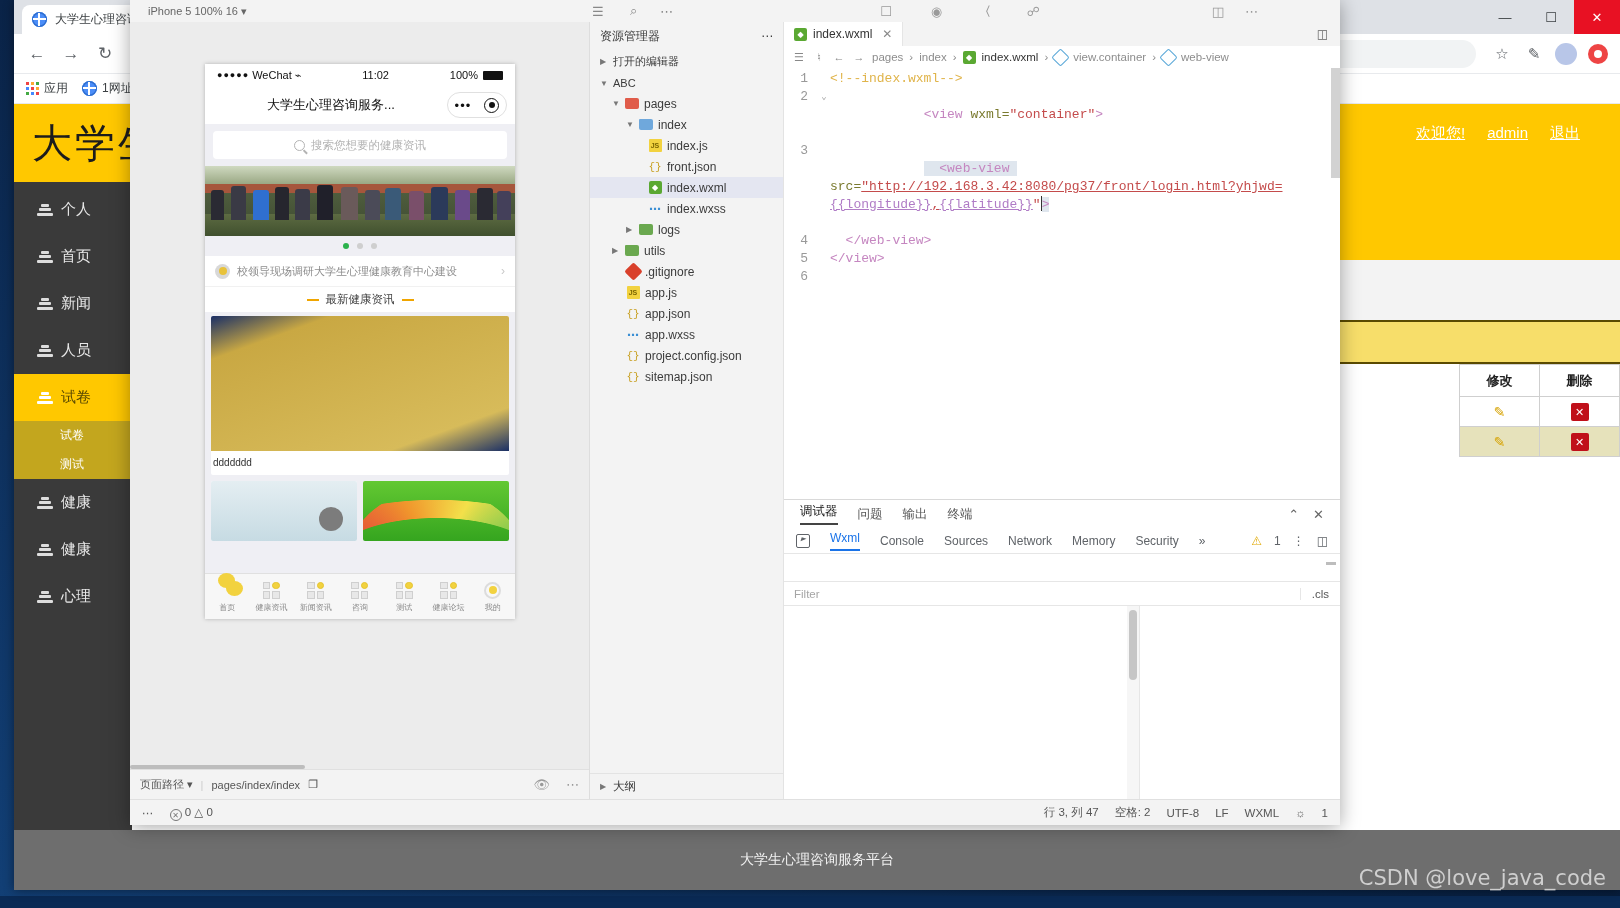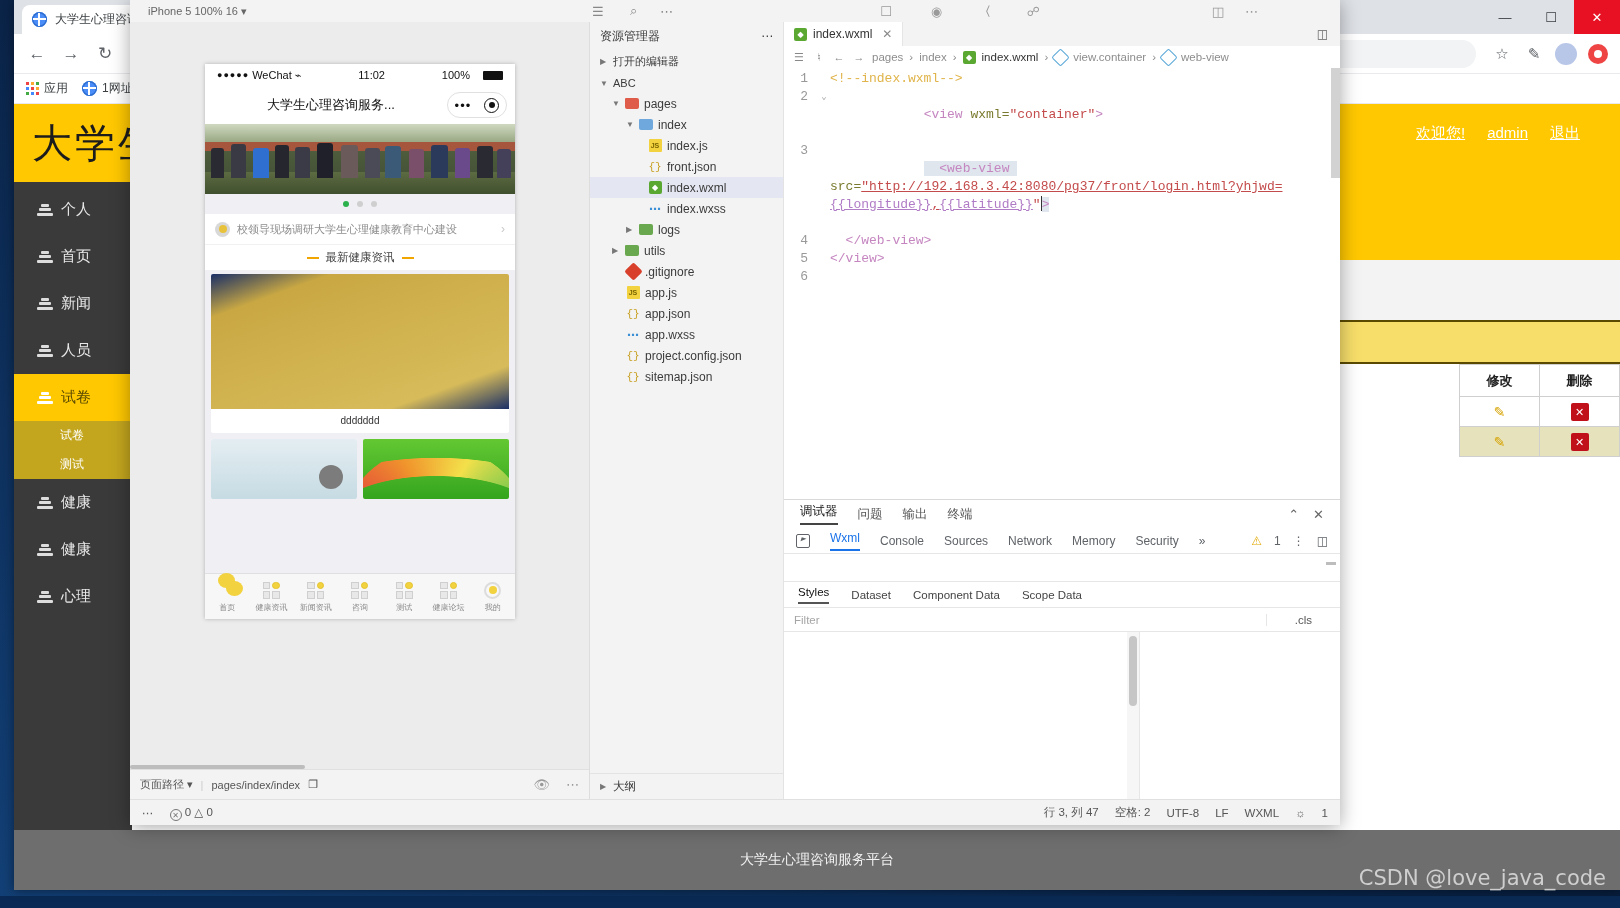--- a/index.html
+++ b/index.html
@@ -143,21 +143,21 @@
   .phone {
     position:absolute; left:75px; top:42px; width:310px; height:555px;
     background:#fff; box-shadow:0 0 4px rgba(0,0,0,.25);
     display:flex; flex-direction:column; overflow:hidden;
   }
   .ph-status {
     height:22px; display:flex; align-items:center; justify-content:space-between;
     padding:0 12px; font-size:11px; color:#111; background:#fff;
   }
   .dots5 { letter-spacing:1px; font-size:9px; }
-  .batt { display:inline-flex; align-items:center; gap:13px;justify-content:center;}
+  .batt { display:inline-flex; align-items:center; gap:5px;justify-content:center;}
   .batt .b { width:20px;height:9px;background:#111;border-radius:1px; }
   .ph-nav {
     height:38px; display:flex; align-items:center; justify-content:flex-end;
     padding:0 8px; gap:6px; background:#fff; position:relative;
   }
   .ph-nav-title { font-size:13px; color:#111; position:absolute; left:0; right:58px;
                   text-align:center; }
   .capsule {
     width:60px;height:26px;border:1px solid #e0e0e0;border-radius:13px;
     display:flex;align-items:center;justify-content:space-around;background:#fff;
@@ -201,21 +201,21 @@
   .notice .arr{color:#c9c9c9;font-size:12px;}
   .sec-title{
     height:26px;background:#fff;display:flex;align-items:center;justify-content:center;
     gap:7px;font-size:11.5px;color:#444;border-top:1px solid #f1f1f1;
   }
   .dash{width:12px;height:2px;background:#f0a500;display:inline-block;}
   .cards{display:flex;gap:6px;padding:4px 6px 0;background:#efeff4;}
   .card{flex:1;background:#fff;border-radius:2px;overflow:hidden;}
   .card .thumb{height:135px;position:relative;overflow:hidden;}
   .card .cap{font-size:10px;color:#333;padding:6px 2px 7px;white-space:nowrap;
-             overflow:hidden;text-overflow:ellipsis;text-align:center;}
+             overflow:hidden;text-overflow:ellipsis;}
   .thumb-a{background:linear-gradient(160deg,#1a2f66 0%,#c9a843 18%,#d7bb5a 82%,#1a2f66 100%);}
   .thumb-b{background:linear-gradient(180deg,#6f5a3a,#4e4026);}
   .thumb-c{background:linear-gradient(180deg,#e4eef2,#c6dbe3);}
   .thumb-d{background:linear-gradient(180deg,#63c832,#35a51f);}
   .heart{position:absolute;background:#d0202a;width:17px;height:15px;border-radius:3px;
          transform:rotate(-45deg);}
   .heart:before,.heart:after{content:"";position:absolute;width:17px;height:15px;
          background:#d0202a;border-radius:50%;}
   .heart:before{top:-8px;left:0;}
   .heart:after{left:8px;top:0;}
@@ -327,21 +327,21 @@
      border-top:0 solid transparent;transform:rotate(18deg);}
   .warn-ic{color:#e0a800;}
   .dt-gap{height:28px;border-bottom:1px solid #e6e6e6;position:relative;}
   .dt-gap:after{content:"";position:absolute;right:4px;top:8px;width:10px;height:3px;
                 background:#bdbdbd;}
   .dt-row3{height:26px;display:flex;align-items:center;gap:22px;padding:0 14px;
            font-size:11.5px;color:#444;border-bottom:1px solid #e6e6e6;}
   .dt-row3 .act{color:#111;border-bottom:2px solid #555;padding-bottom:4px;}
   .dt-filter{height:24px;display:flex;align-items:center;border-bottom:1px solid #e6e6e6;}
   .dt-filter .fin{flex:1;padding:0 10px;font-size:11.5px;color:#a5a5a5;}
-  .dt-filter .cls{padding:0 28px;font-size:11.5px;color:#555;border-left:1px solid #e6e6e6;text-align:center;}
+  .dt-filter .cls{padding:0 11px;font-size:11.5px;color:#555;border-left:1px solid #e6e6e6;text-align:center;}
   .dt-pane{flex:1;display:flex;min-height:0;}
   .dt-left{flex:1;border-right:1px solid #e6e6e6;position:relative;}
   .dt-right{width:200px;flex:none;position:relative;}
   .vsb{position:absolute;right:2px;top:4px;width:8px;height:70px;background:#c6c6c6;border-radius:4px;}
   .vsb-track{position:absolute;right:0;top:0;bottom:0;width:12px;background:#f6f6f6;}
   
   .ide-status{
     height:26px;flex:none;background:#f3f3f3;border-top:1px solid #e0e0e0;
     display:flex;align-items:center;font-size:11.5px;color:#555;padding:0 12px;gap:16px;
   }
@@ -557,20 +557,24 @@
           <div class="ph-nav-title">大学生心理咨询服务...</div>
           <div class="capsule">
             <span class="cap-dots">•••</span>
             <span class="cap-circle">
                 <i></i>
               </span>
           </div>
         </div>
 
         <div class="ph-body">
+          <div class="search-bar">
+            <span class="mag"></span>
+            <span>搜索您想要的健康资讯</span>
+          </div>
 
           <div class="banner">
             <div class="sky"></div>
               <div class="track"></div>
               <div class="ground"></div>
             <i class="ppl" style="left:6px;width:13px;height:30px;background:#2a2a33"></i>
             <i class="ppl" style="left:26px;width:15px;height:34px;background:#3a3a45"></i>
             <i class="ppl" style="left:48px;width:16px;height:30px;background:#2f6fd0"></i>
             <i class="ppl" style="left:70px;width:14px;height:33px;background:#26262e"></i>
             <i class="ppl" style="left:90px;width:15px;height:31px;background:#3b3b48"></i>
@@ -902,26 +906,20 @@
           <span style="margin-left:auto;display:flex;gap:12px;align-items:center">
             <span class="warn-ic">⚠</span>
             <span>1</span>
             <span>⋮</span>
             <span>◫</span>
           </span>
         </div>
 
         <div class="dt-gap"></div>
 
-        <div class="dt-row3">
-          <span class="act">Styles</span>
-          <span>Dataset</span>
-          <span>Component Data</span>
-          <span>Scope Data</span>
-        </div>
 
         <div class="dt-filter">
           <span class="fin">Filter</span>
           <span class="cls">.cls</span>
         </div>
 
         <div class="dt-pane">
           <div class="dt-left">
             <div class="vsb-track">
               <div class="vsb"></div>

